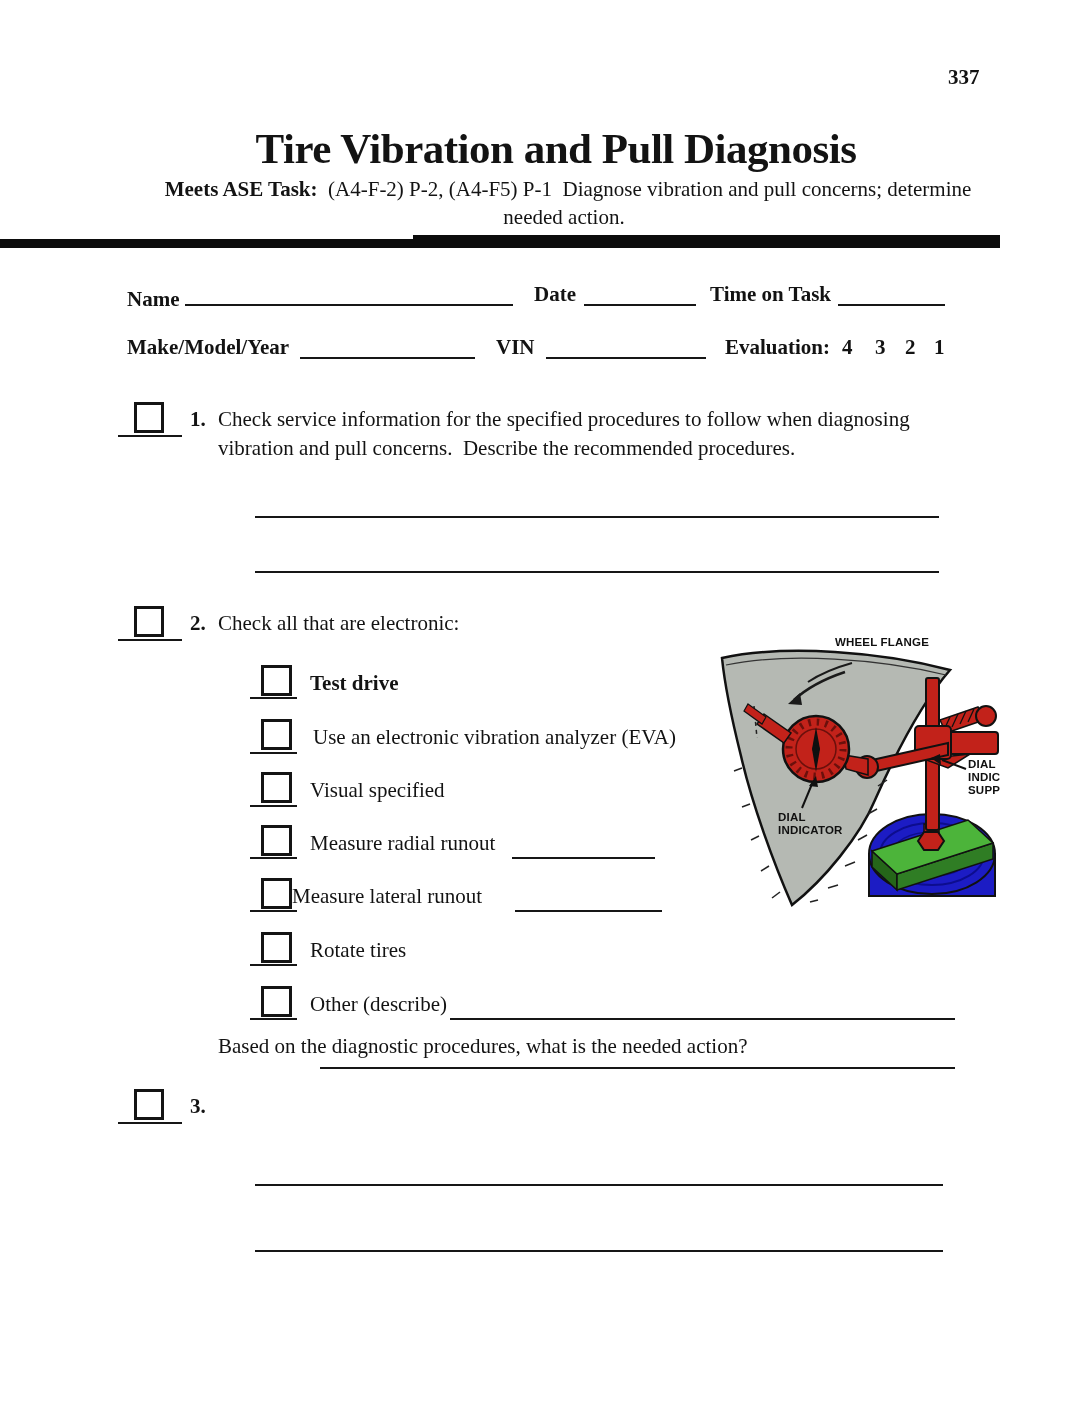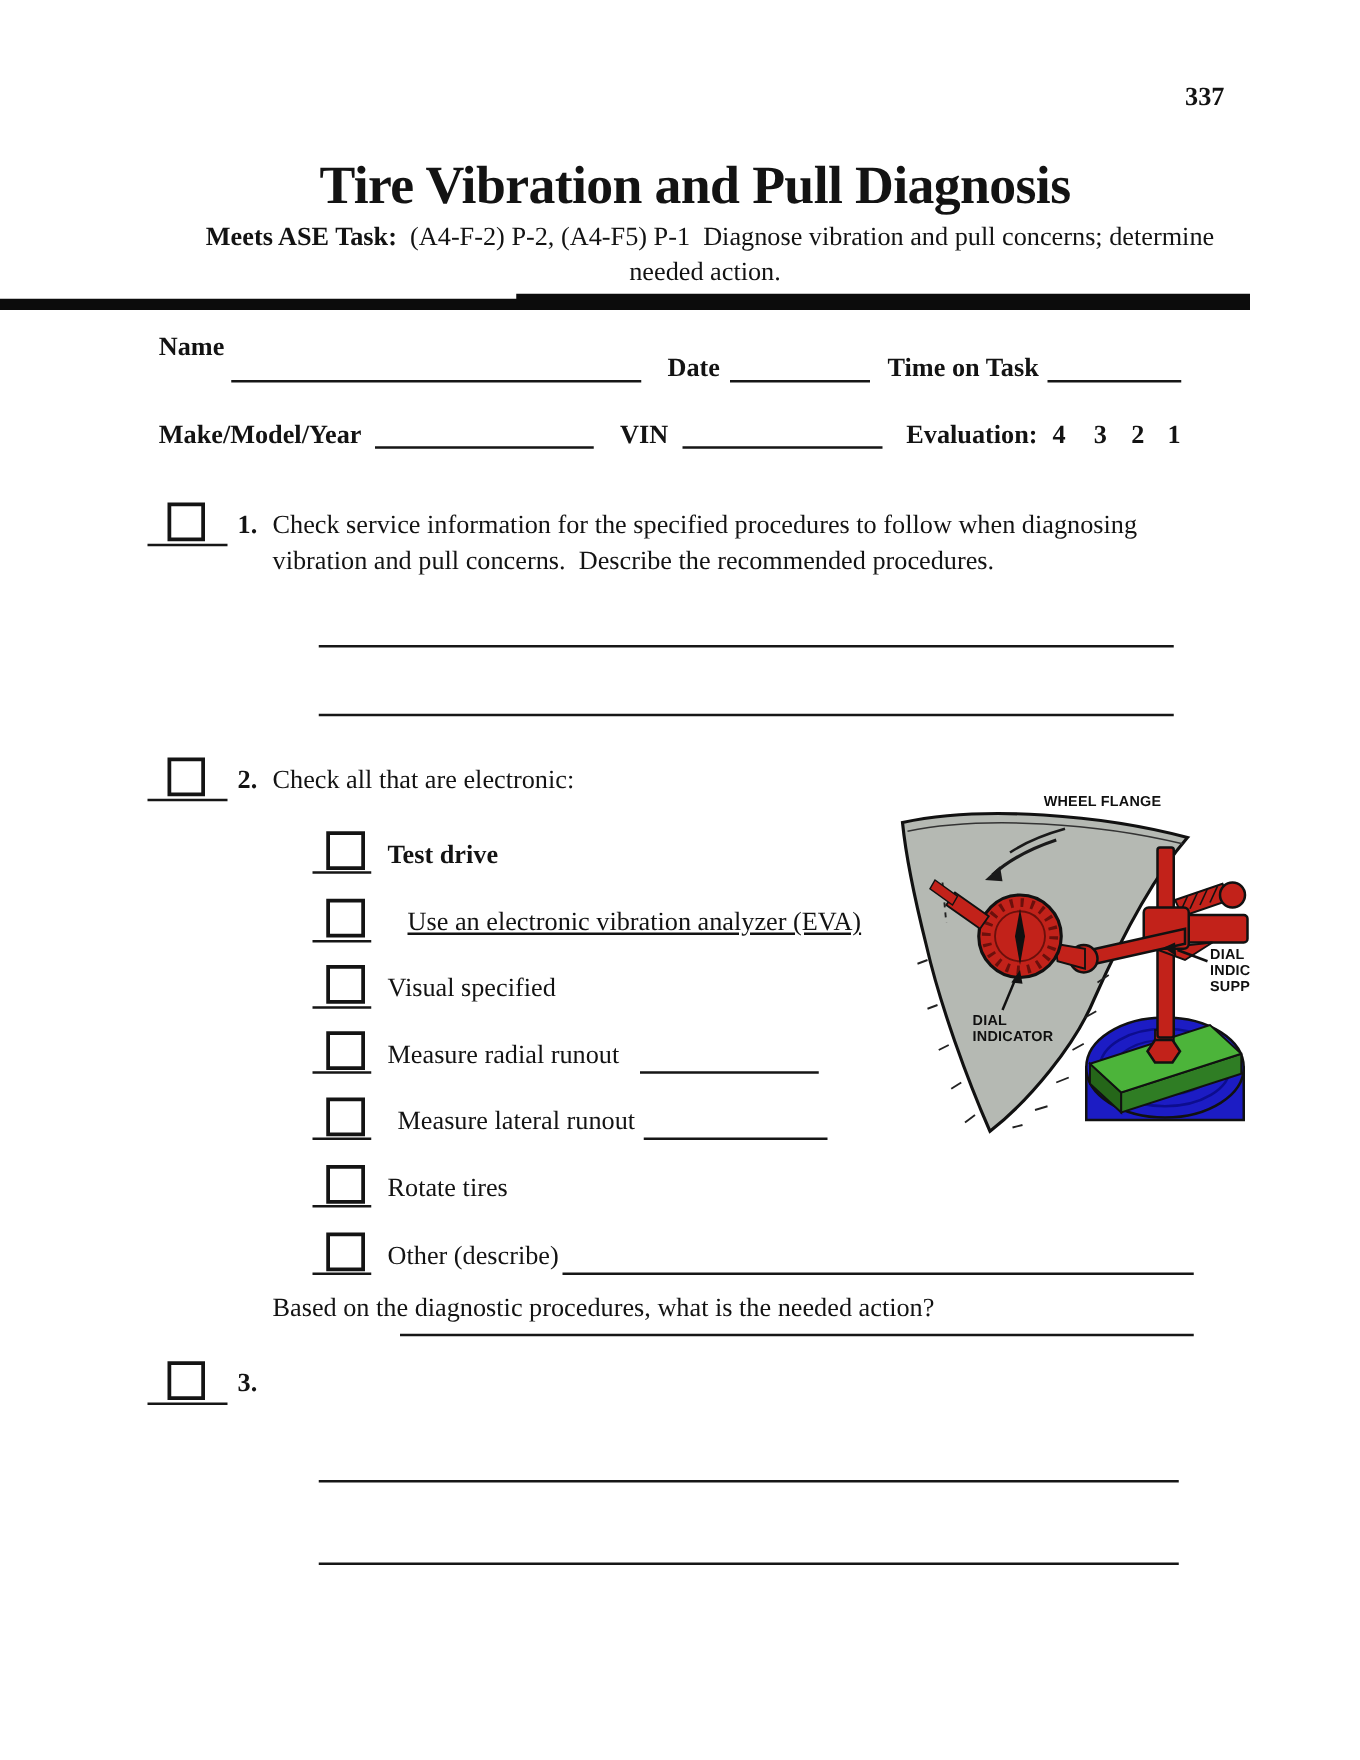--- a/index.html
+++ b/index.html
@@ -30,21 +30,21 @@
 <div class="page">
 
   <div class="txt b" style="left:948px; top:64px;">337</div>
   <div class="abs center title" style="left:12px; top:124px;">Tire Vibration and Pull Diagnosis</div>
   <div class="abs center" style="left:24px; top:177px; font-size:21px; white-space:pre;"><span class="b">Meets ASE Task:</span><span>  </span><span>(A4-F-2) P-2, (A4-F5) P-1  Diagnose vibration and pull concerns; determine</span></div>
   <div class="abs center" style="left:20px; top:205px; font-size:21px;">needed action.</div>
 
   <div class="rule" style="left:0; top:239px; width:1088px; height:9px;"></div>
   <div class="rule" style="left:413px; top:235px; width:675px; height:5px;"></div>
 
-  <div class="txt b" style="left:127px; top:264px;">Name</div>
+  <div class="txt b" style="left:127px; top:286px;">Name</div>
   <div class="line" style="left:185px; top:304px; width:328px;"></div>
   <div class="txt b" style="left:534px; top:281px;text-align:right;">Date</div>
   <div class="line" style="left:584px; top:304px; width:112px;"></div>
   <div class="txt b" style="left:710px; top:281px;">Time on Task</div>
   <div class="line" style="left:838px; top:304px; width:107px;"></div>
 
   <div class="txt b" style="left:127px; top:334px;">Make/Model/Year</div>
   <div class="line" style="left:300px; top:357px; width:175px;"></div>
   <div class="txt b" style="left:496px; top:334px;">VIN</div>
   <div class="line" style="left:546px; top:357px; width:160px;"></div>
@@ -66,34 +66,34 @@
   <div class="cb" style="left:134px; top:606px;"></div>
   <div class="txt b" style="left:190px; top:610px;">2.</div>
   <div class="txt" style="left:218px; top:610px;">Check all that are electronic:</div>
 
   <div class="line" style="left:250px; top:697px; width:47px;"></div>
   <div class="cb sub" style="left:261px; top:665px;"></div>
   <div class="txt" style="left:310px; top:670px;font-weight:bold;">Test drive</div>
 
   <div class="line" style="left:250px; top:752px; width:47px;"></div>
   <div class="cb sub" style="left:261px; top:719px;"></div>
-  <div class="txt" style="left:326px; top:724px;text-decoration:underline;">Use an electronic vibration analyzer (EVA)</div>
+  <div class="txt" style="left:313px; top:724px;">Use an electronic vibration analyzer (EVA)</div>
 
   <div class="line" style="left:250px; top:805px; width:47px;"></div>
   <div class="cb sub" style="left:261px; top:772px;"></div>
   <div class="txt" style="left:310px; top:777px;">Visual specified</div>
 
   <div class="line" style="left:250px; top:857px; width:47px;"></div>
   <div class="cb sub" style="left:261px; top:825px;"></div>
   <div class="txt" style="left:310px; top:830px;">Measure radial runout</div>
   <div class="line" style="left:512px; top:857px; width:143px;"></div>
 
   <div class="line" style="left:250px; top:910px; width:47px;"></div>
   <div class="cb sub" style="left:261px; top:878px;"></div>
-  <div class="txt" style="left:318px; top:883px;">Measure lateral runout</div>
+  <div class="txt" style="left:292px; top:883px;">Measure lateral runout</div>
   <div class="line" style="left:515px; top:910px; width:147px;"></div>
 
   <div class="line" style="left:250px; top:964px; width:47px;"></div>
   <div class="cb sub" style="left:261px; top:932px;"></div>
   <div class="txt" style="left:310px; top:937px;">Rotate tires</div>
 
   <div class="line" style="left:250px; top:1018px; width:47px;"></div>
   <div class="cb sub" style="left:261px; top:986px;"></div>
   <div class="txt" style="left:310px; top:991px;">Other (describe)</div>
   <div class="line" style="left:450px; top:1018px; width:505px;"></div>

